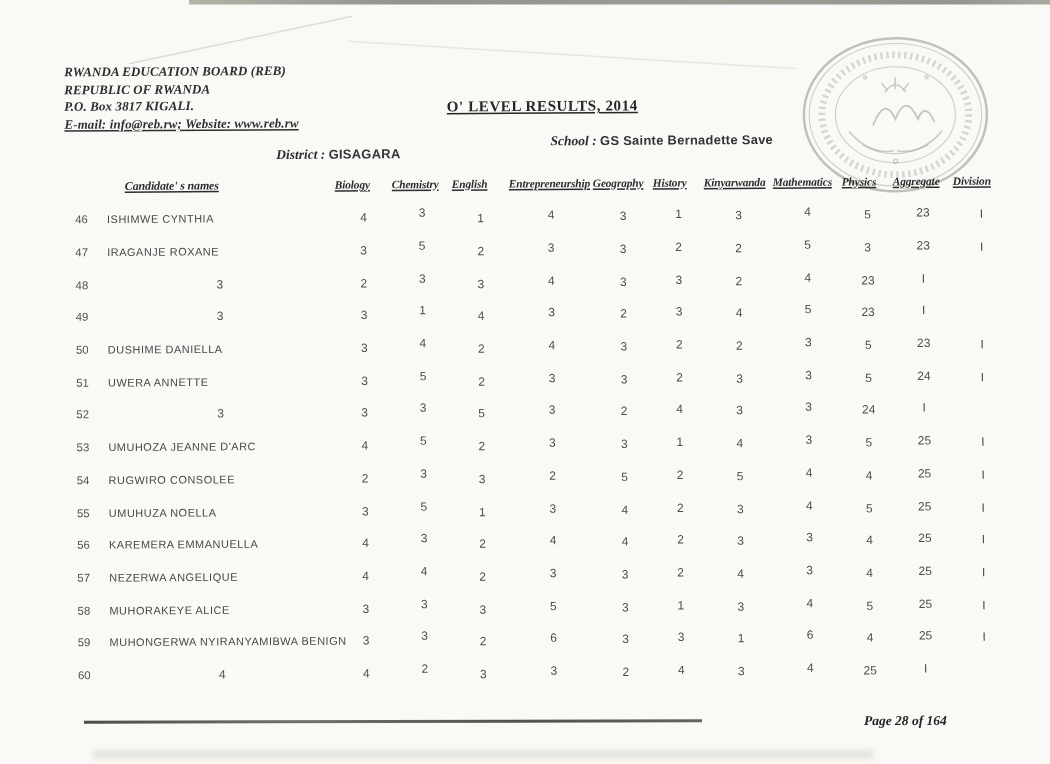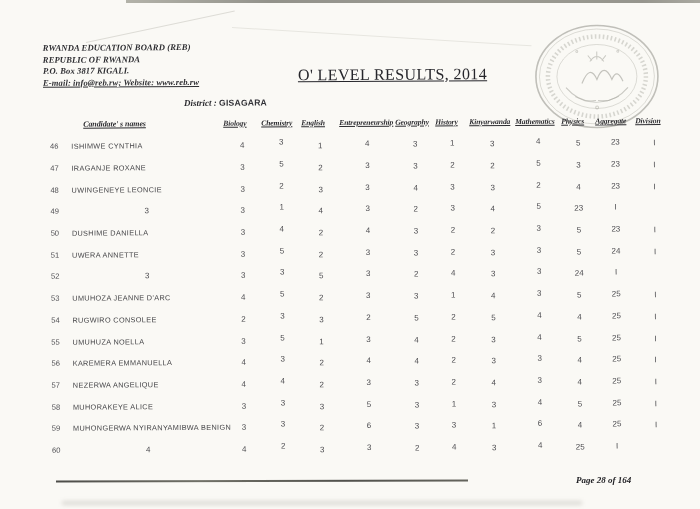--- a/index.html
+++ b/index.html
@@ -28,21 +28,21 @@
   }
   .content{position:absolute;inset:0;transform:rotate(-0.35deg);}
   .letterhead{
     position:absolute;left:44px;top:41px;
     font-style:italic;font-weight:bold;font-size:8.6px;line-height:11.5px;
     color:#2e2e32;letter-spacing:.1px;
   }
   .uline{text-decoration:underline;}
   .doc-title{
     position:absolute;left:299px;top:66px;
-    font-weight:normal;font-size:16px;color:#26262b;
+    font-weight:bold;font-size:10px;color:#26262b;
     letter-spacing:.4px;text-decoration:underline;
   }
   .line-district{position:absolute;left:185px;top:97px;font-size:9px;color:#2c2c30;}
   .line-school{position:absolute;left:368px;top:89px;font-size:9px;color:#2c2c30;}
   .lbl{font-style:italic;font-weight:bold;font-family:"Liberation Serif",serif;}
   .val{font-family:"Liberation Sans",sans-serif;font-size:8.6px;font-weight:600;color:#333338;letter-spacing:.2px;}
   .seal{position:absolute;left:531px;top:23px;opacity:.8;}
   
   .rtable{position:absolute;left:40px;top:112px;width:634px;}
   .thead,.trow{
@@ -97,20 +97,24 @@
     <div class="uline">E-mail: info@reb.rw;  Website: www.reb.rw</div>
   </div>
 
   <div class="doc-title">O' LEVEL RESULTS, 2014</div>
 
   <div class="line-district">
     <span class="lbl">District :</span>
     <span class="val">GISAGARA</span>
   </div>
 
+  <div class="line-school">
+    <span class="lbl">School :</span>
+    <span class="val">GS Sainte Bernadette Save</span>
+  </div>
 
   <svg class="seal" width="134" height="112" viewBox="0 0 134 112">
     <g fill="none" stroke="#8b8b82">
       <ellipse cx="67" cy="55" rx="61" ry="51" stroke-width="1.6" opacity="0.65"></ellipse>
       <ellipse cx="67" cy="55" rx="57.5" ry="47.5" stroke-width="0.7" opacity="0.5"></ellipse>
       <ellipse cx="67" cy="55" rx="49" ry="40" stroke-width="4.5" stroke-dasharray="1.6 2.4" opacity="0.4"></ellipse>
       <ellipse cx="67" cy="55" rx="40" ry="32" stroke-width="0.7" opacity="0.5"></ellipse>
       <path d="M52,62 q8,-20 15,-4 q7,-18 15,0 q5,-12 11,2" stroke-width="1.2" opacity="0.6"></path>
       <path d="M60,40 q7,-10 14,0 M67,30 v8 M58,34 l4,5 M76,34 l-4,5" stroke-width="1" opacity="0.55"></path>
       <path d="M36,66 q14,16 30,13 M98,66 q-14,16 -30,13" stroke-width="1.1" opacity="0.55"></path>
@@ -163,21 +167,20 @@
           <div class="c mark">3</div>
           <div class="c mark">2</div>
           <div class="c mark">2</div>
           <div class="c mark">5</div>
           <div class="c mark">3</div>
           <div class="c mark">23</div>
           <div class="c mark">I</div>
         </div>
         <div class="trow">
           <div class="c num">48</div>
-          <div class="c name">UWINGENEYE LEONCIE</div>
           <div class="c mark">3</div>
           <div class="c mark">2</div>
           <div class="c mark">3</div>
           <div class="c mark">3</div>
           <div class="c mark">4</div>
           <div class="c mark">3</div>
           <div class="c mark">3</div>
           <div class="c mark">2</div>
           <div class="c mark">4</div>
           <div class="c mark">23</div>

